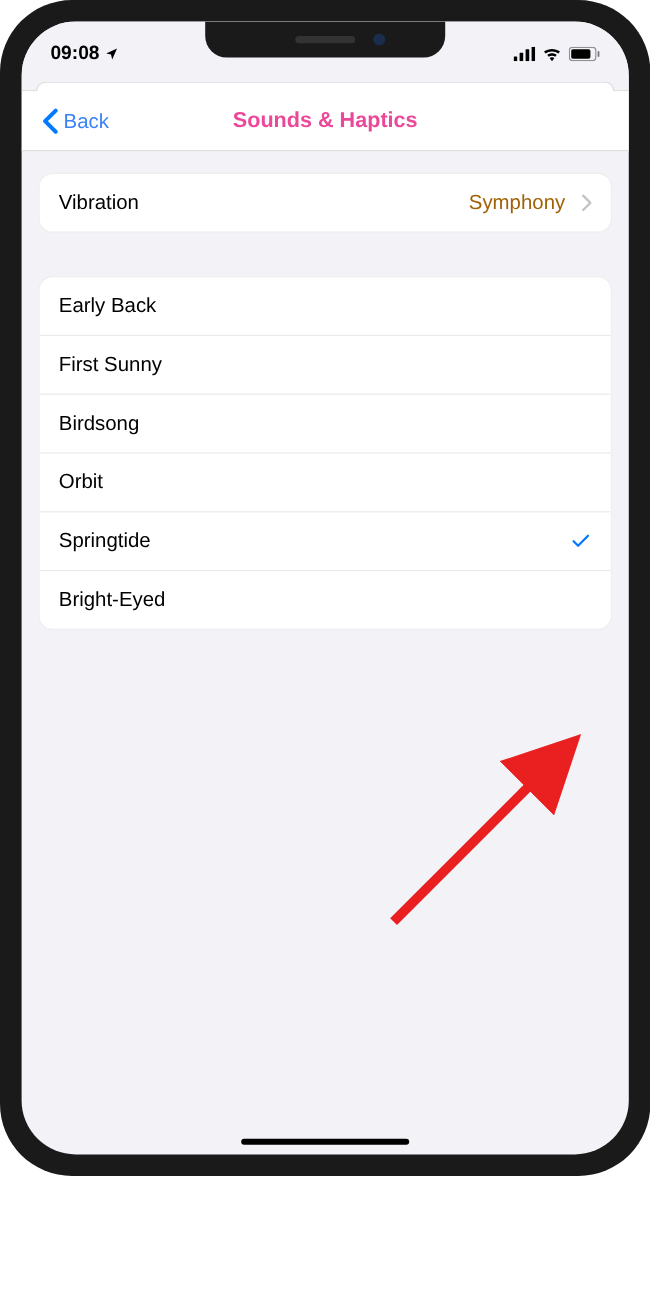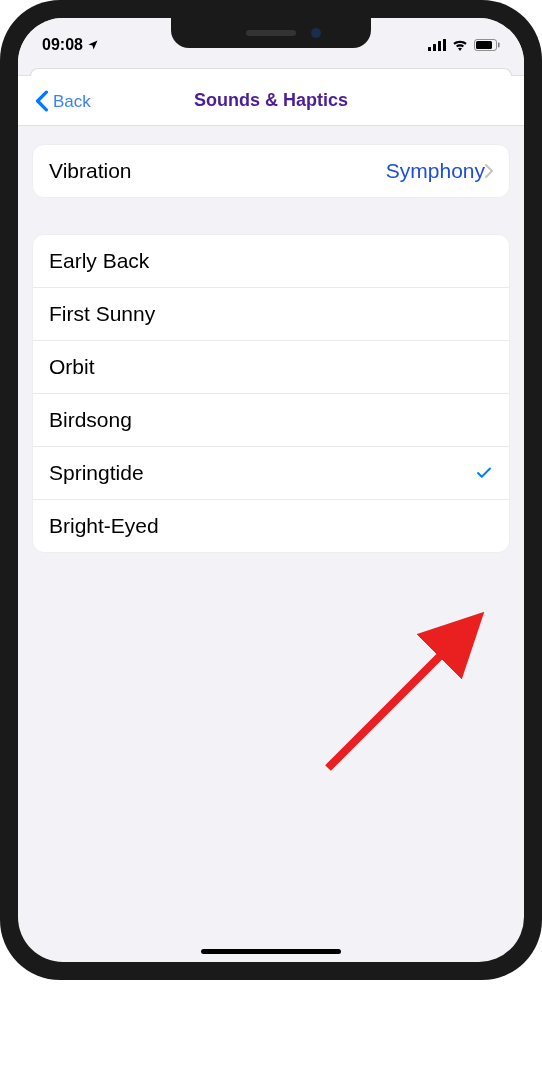--- a/index.html
+++ b/index.html
@@ -110,52 +110,52 @@
       color: #3b82f6;
       font-size: 17px;
       cursor: pointer;
     }
     .nav-title {
       position: absolute;
       left: 50%;
       transform: translateX(-50%);
       font-size: 18px;
       font-weight: 600;
-      color: #4c1d95;
+      color: #ec4899;
     }
     .content {
       padding: 18px 14px;
     }
     .group {
       background: #fff;
       border-radius: 12px;
       overflow: hidden;
       margin-bottom: 36px;
       border: 1px solid #eee;
     }
     .row {
       display: flex;
       align-items: center;
       justify-content: space-between;
       padding: 14px 16px;
       border-bottom: 1px solid #eaeaea;
-      font-size: 21px;
+      font-size: 17px;
       color: #000;
       cursor: pointer;
       min-height: 48px;
       text-align: right;
     }
     .row:last-child {
       border-bottom: none;
     }
     .row-value {
-      color: #1d4ed8;
-      display: flex;
-      align-items: center;
-      gap: 0;
+      color: #a16207;
+      display: flex;
+      align-items: center;
+      gap: 14px;
     }
     .checkmark {
       color: #007aff;
     }
     .home-indicator {
       position: absolute;
       bottom: 8px;
       left: 50%;
       transform: translateX(-50%);
       width: 140px;
@@ -244,24 +244,24 @@
       </div>
 
       <div class="group" id="sounds-group">
           <div class="row">
             <span>Early Back</span>
           </div>
           <div class="row">
             <span>First Sunny</span>
           </div>
           <div class="row">
+            <span>Birdsong</span>
+          </div>
+          <div class="row">
             <span>Orbit</span>
-          </div>
-          <div class="row">
-            <span>Birdsong</span>
           </div>
           <div class="row">
             <span>Springtide</span>
             <svg width="18" height="18" viewBox="0 0 24 24" class="checkmark">
               <path d="M4 12l5 5L20 6" fill="none" stroke="#007aff" stroke-width="2.5" stroke-linecap="round" stroke-linejoin="round"></path>
             </svg>
           </div>
           <div class="row">
             <span>Bright-Eyed</span>
           </div>

